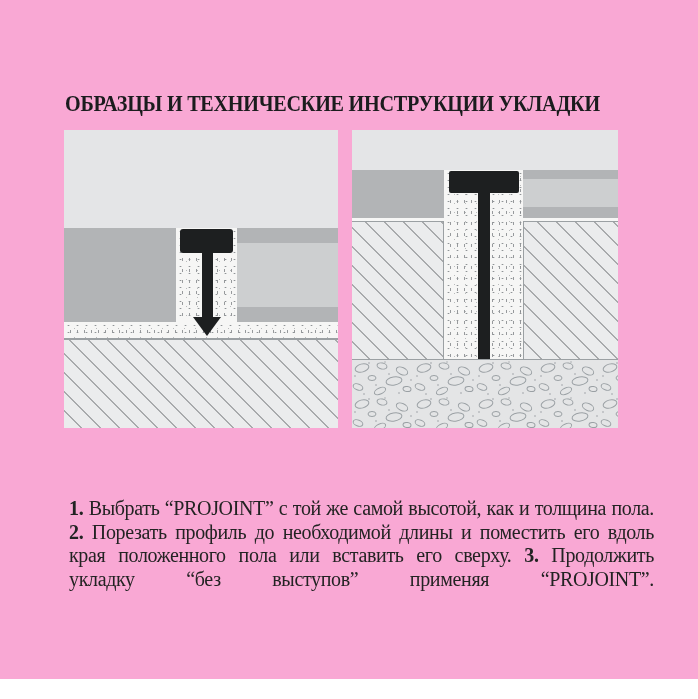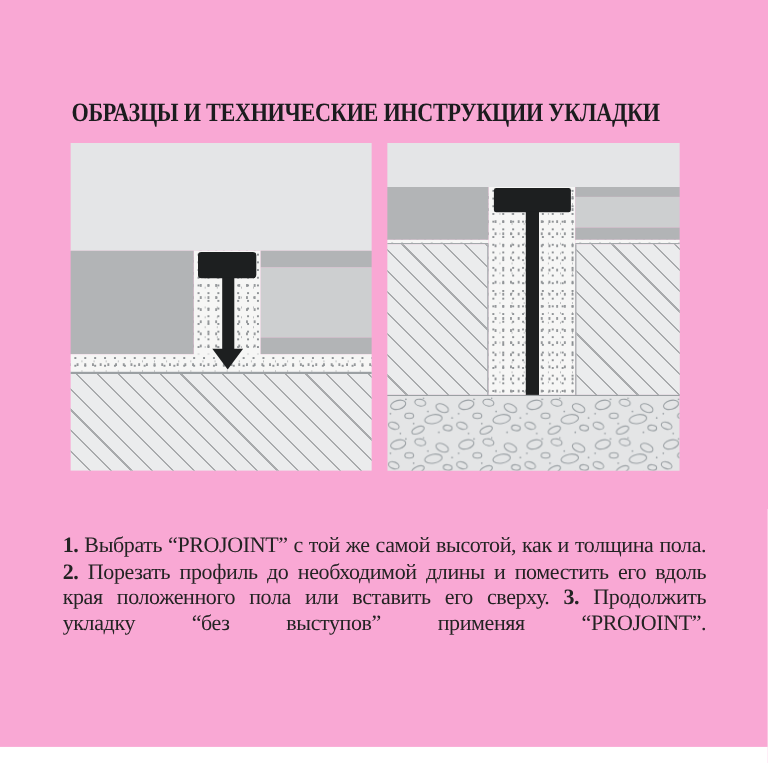--- a/index.html
+++ b/index.html
@@ -45,21 +45,21 @@
   .black{background:var(--profile_black,#1d1f20);}
   .cap{border-radius:3px;}
   .arrowhead{
     width:0;height:0;
     border-left:14px solid transparent;
     border-right:14px solid transparent;
     border-top:19px solid var(--profile_black,#1d1f20);
   }
   .instructions{
     position:absolute;left:57px;top:485px;width:585px;
-    margin:0;
+    margin:12px;
     font-size:20px;line-height:23.5px;
     letter-spacing:-0.35px;
     color:var(--text_color,#232323);
     text-align:justify;
     text-align-last:justify;
   }
   .instructions b{font-weight:bold;}
 </style>
 </head>
 <body>

